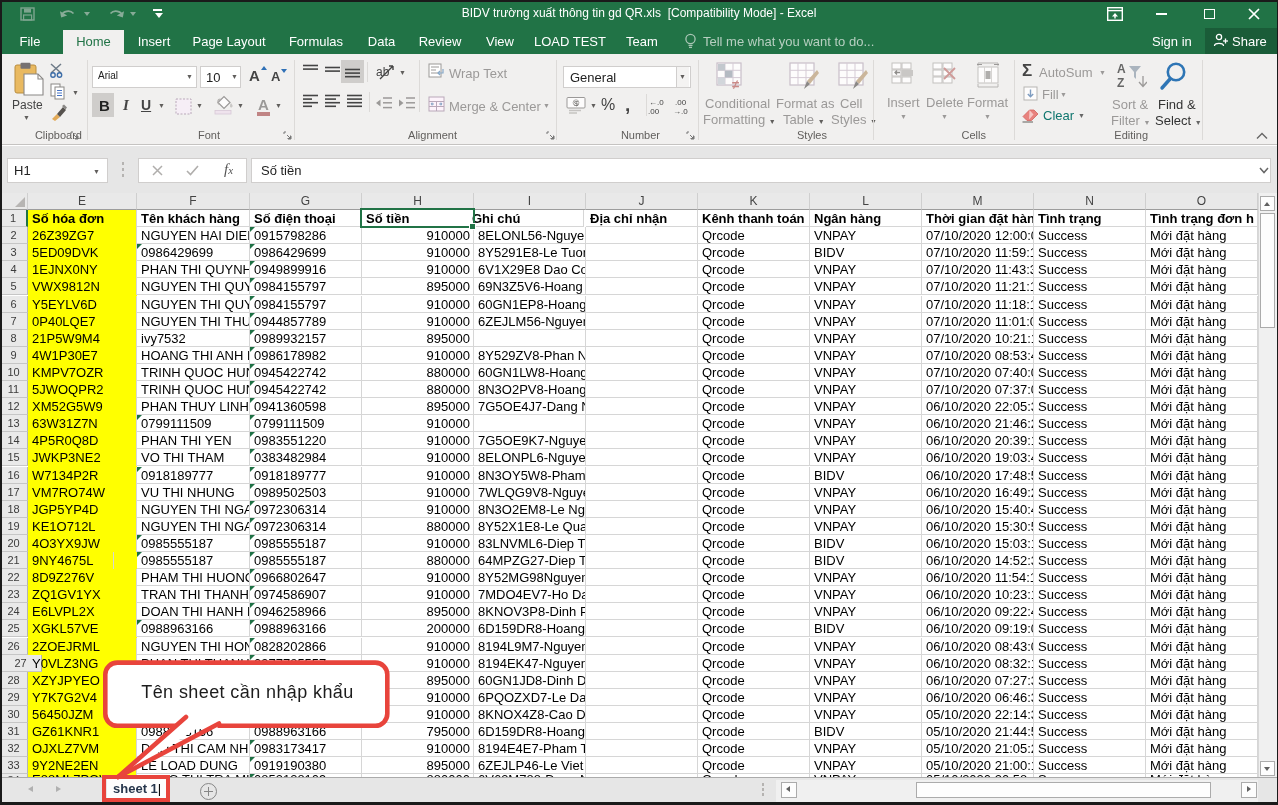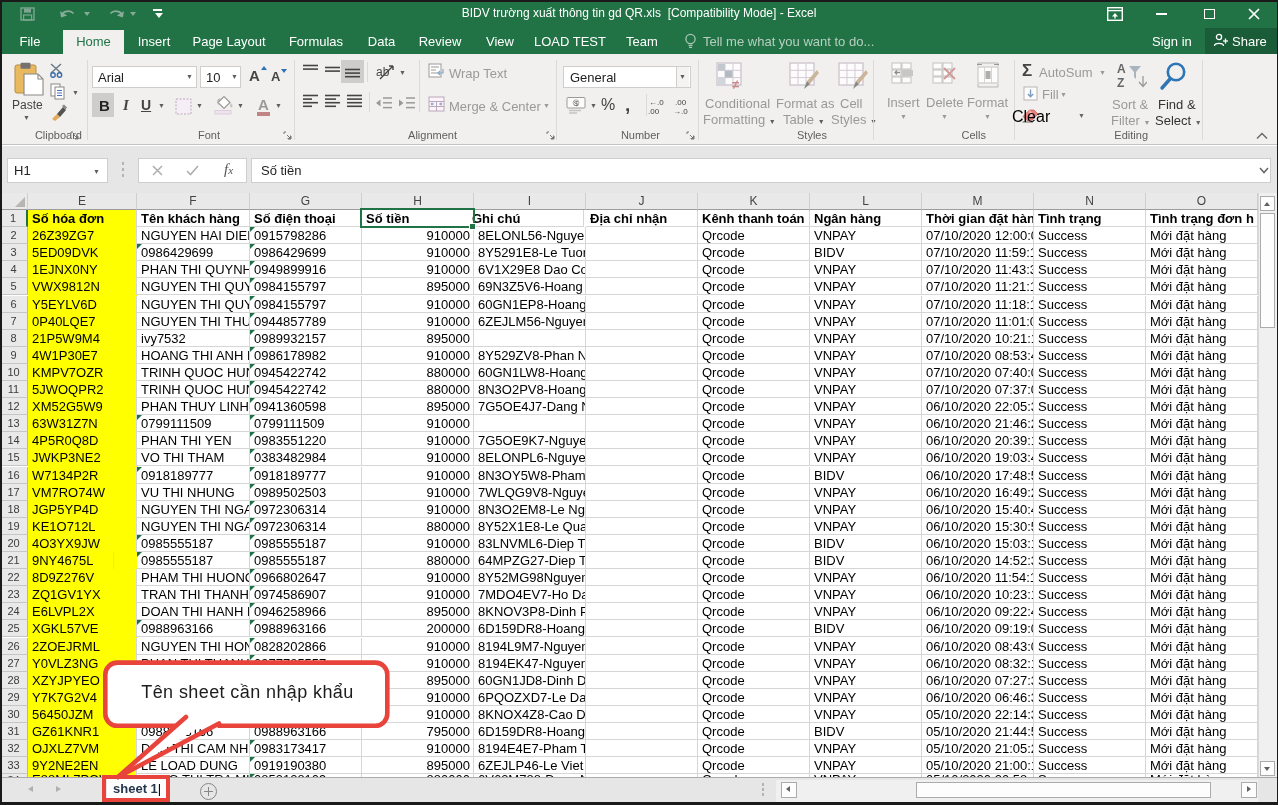--- a/index.html
+++ b/index.html
@@ -119,21 +119,21 @@
  <path d="M7,10 L13,3 L16,6 L10,13 Z" fill="#56524e"></path>
  <path d="M12,2 L14,0.5 L17,3.5 L15.5,5.5" fill="#8a8886"></path>
 </svg>
 <div class="glabel" style="left:6px;width:76px">Clipboard</div>
 <svg class="abs" style="left:70px;top:131px" width="9" height="9" viewBox="0 0 9 9">
  <path d="M1,3 L1,1 L3,1 M5,8 L8,8 L8,5 M4,4 L7.5,7.5 M7.5,4.5 L7.5,7.5 L4.5,7.5" stroke="#777" fill="none" stroke-width="1"></path>
 </svg>
 <div class="gsep" style="left:87px"></div>
 
 <div class="wbox" style="left:92px;top:66px;width:105px;height:22px"></div>
-<div class="rtxt" style="left:98px;top:70px;font-size:13px;color:#222">Arial</div>
+<div class="rtxt" style="left:98px;top:70px;font-size:10px;color:#222">Arial</div>
 <div class="abs dd" style="left:186px;top:73px">▼</div>
 <div class="wbox" style="left:200px;top:66px;width:41px;height:22px"></div>
 <div class="rtxt" style="left:206px;top:70px;font-size:13px;color:#222">10</div>
 <div class="abs dd" style="left:231px;top:73px">▼</div>
 <div class="rtxt" style="left:249px;top:67px;font-size:15px;font-weight:bold;color:#444">A</div>
 <div class="abs" style="left:261px;top:66px;width:0;height:0;border-left:3.5px solid transparent;border-right:3.5px solid transparent;border-bottom:4.5px solid #2f70b6"></div>
 <div class="rtxt" style="left:271px;top:69px;font-size:13px;font-weight:bold;color:#444">A</div>
 <div class="abs" style="left:281px;top:69px;width:0;height:0;border-left:3.5px solid transparent;border-right:3.5px solid transparent;border-top:4.5px solid #2f70b6"></div>
 <div class="abs" style="left:92px;top:93px;width:22px;height:24px;background:#cfcdcb"></div>
 <div class="rtxt" style="left:99px;top:97px;font-size:15px;font-weight:bold;color:#222">B</div>
@@ -342,21 +342,21 @@
  <rect x="1" y="1" width="13" height="13" fill="#fdfcfc" stroke="#b7b5b3"></rect>
  <path d="M7.5,3.5 L7.5,10.5 M4.8,8 L7.5,10.8 L10.2,8" stroke="#7e9cc0" fill="none" stroke-width="1.4"></path>
 </svg>
 <div class="rtxt gry" style="left:1042px;top:87px;font-size:13px">Fill</div>
 <div class="abs dd" style="left:1060px;top:91px;color:#9b9998">▼</div>
 <svg class="abs" style="left:1021px;top:107px" width="20" height="16" viewBox="0 0 20 16">
  <path d="M2,9.5 L8.5,3 L13,3 L17,7 L10.5,13.5 L6,13.5 Z" fill="#e8827e" stroke="#d2625e" stroke-width="0.8"></path>
  <path d="M8.5,3 L12.5,7.5 L8,12.5" fill="#f6c6c4"></path>
  <path d="M1.5,15 L12,15" stroke="#8a8886" stroke-width="1.4"></path>
 </svg>
-<div class="rtxt" style="left:1012px;top:108px;font-size:16px;color:#000000">Clear</div>
+<div class="rtxt" style="left:1043px;top:108px;font-size:13px;color:#0f766e">Clear</div>
 <div class="abs dd" style="left:1078px;top:112px;color:#666">▼</div>
 <svg class="abs" style="left:1117px;top:62px" width="30" height="28" viewBox="0 0 30 28">
  <text x="0" y="11" font-size="12" font-weight="bold" fill="#666">A</text>
  <text x="0" y="25" font-size="12" font-weight="bold" fill="#666">Z</text>
  <path d="M12,4 L24,4 L19,10 L19,17 L17,15 L17,10 Z" fill="#aab4be"></path>
  <path d="M26,14 L26,24 M22,20 L26,24.5 L30,20" stroke="#9b9998" fill="none" stroke-width="1.3"></path>
 </svg>
 <div class="rtxt gry" style="left:1112px;top:97px;font-size:13px">Sort &amp;</div>
 <div class="rtxt gry" style="left:1111px;top:113px;font-size:13px">Filter <span class="dd" style="color:#9b9998">▼</span></div>
 <svg class="abs" style="left:1158px;top:60px" width="31" height="31" viewBox="0 0 31 31">
@@ -764,21 +764,21 @@
         <div class="cell num" style="left:362px;width:112px">910000</div>
         <div class="cell " style="left:474px;width:112px">8194L9M7-Nguyen </div>
         <div class="cell " style="left:586px;width:112px"></div>
         <div class="cell " style="left:698px;width:112px">Qrcode</div>
         <div class="cell " style="left:810px;width:112px">VNPAY</div>
         <div class="cell " style="left:922px;width:112px">06/10/2020 08:43:0</div>
         <div class="cell " style="left:1034px;width:112px">Success</div>
         <div class="cell " style="left:1146px;width:112px">Mới đặt hàng</div>
       </div>
       <div class="row" style="top:444.6px;height:17.1px">
-        <div class="cell rh" style="left:0;width:28px">27</div>
+        <div class="cell rh" style="left:0;width:42px">27</div>
         <div class="cell ye" style="left:28px;width:109px">Y0VLZ3NG</div>
         <div class="cell " style="left:137px;width:113px">PHAN THI THANH </div>
         <div class="cell tri" style="left:250px;width:112px">0977785557</div>
         <div class="cell num" style="left:362px;width:112px">910000</div>
         <div class="cell " style="left:474px;width:112px">8194EK47-Nguyen </div>
         <div class="cell " style="left:586px;width:112px"></div>
         <div class="cell " style="left:698px;width:112px">Qrcode</div>
         <div class="cell " style="left:810px;width:112px">VNPAY</div>
         <div class="cell " style="left:922px;width:112px">06/10/2020 08:32:1</div>
         <div class="cell " style="left:1034px;width:112px">Success</div>

